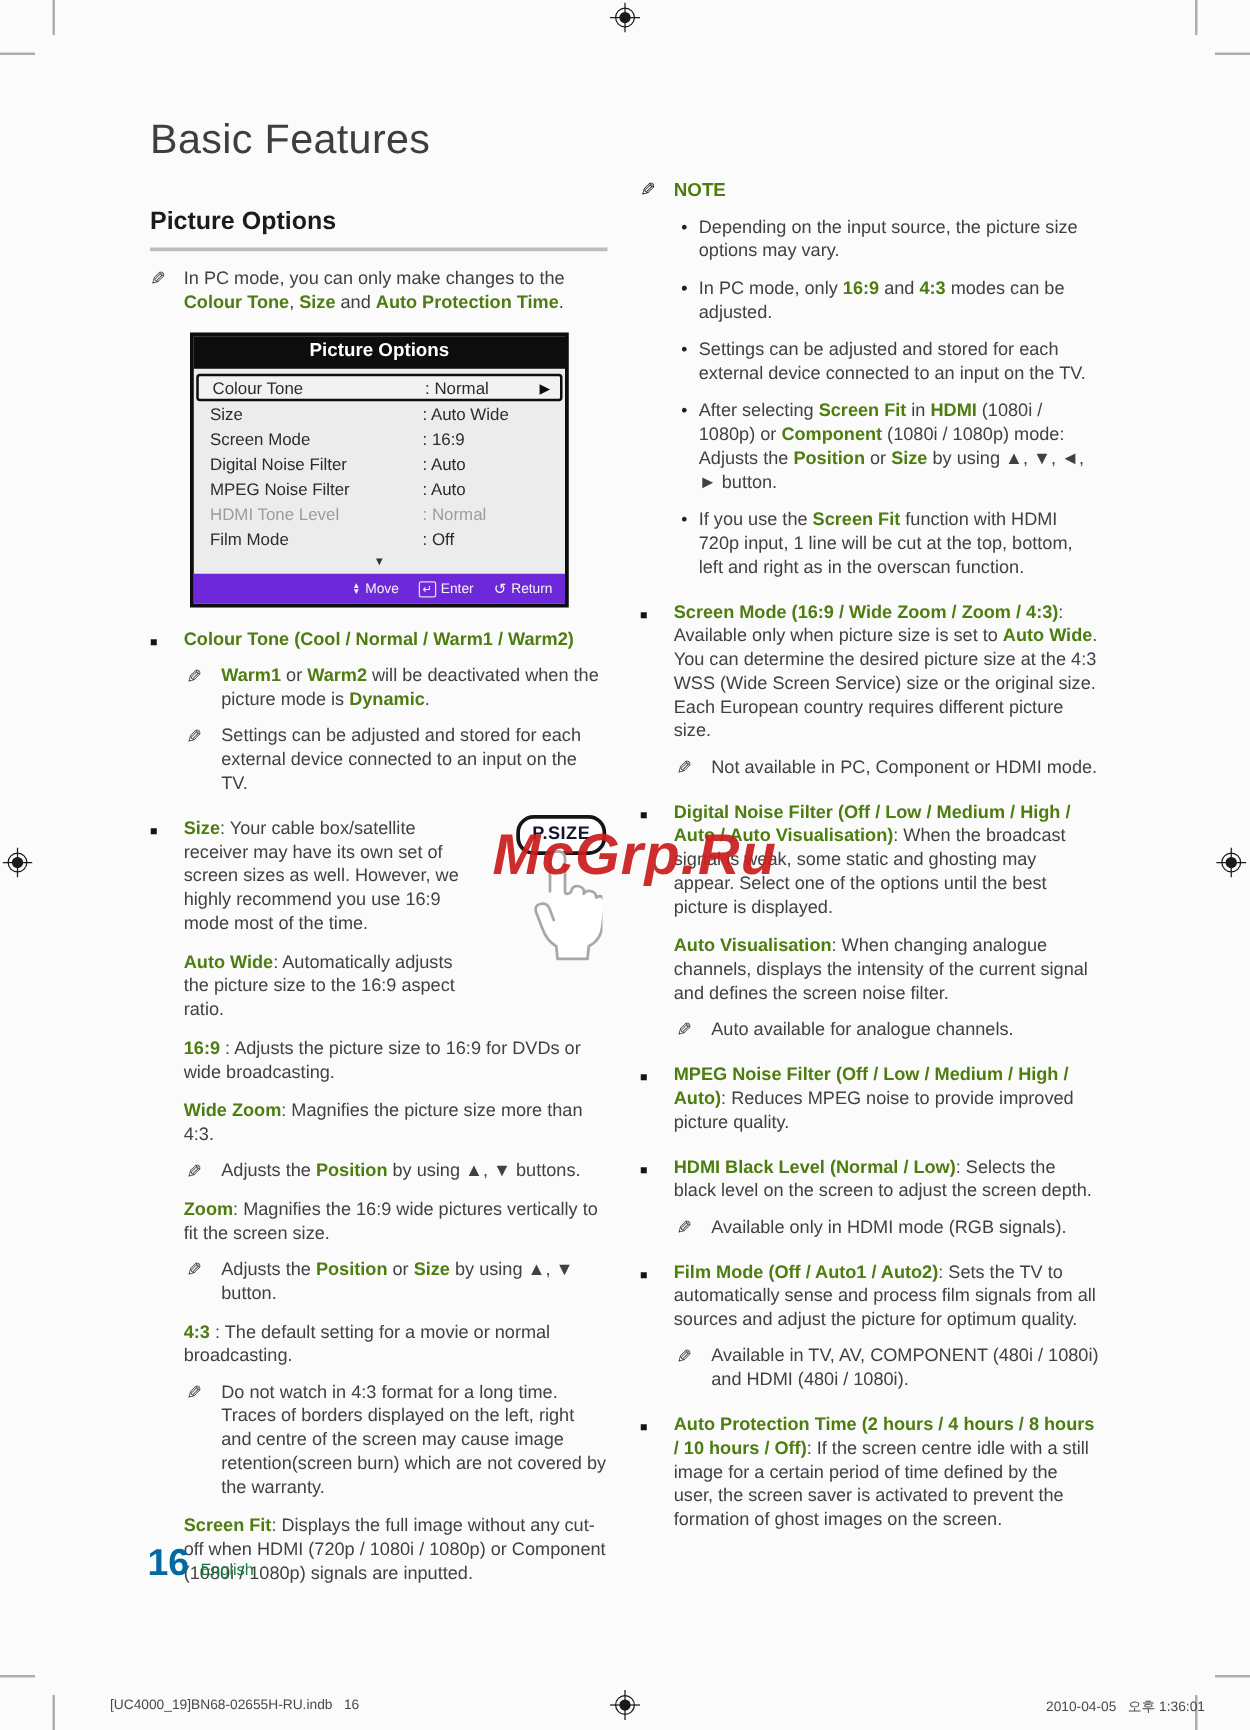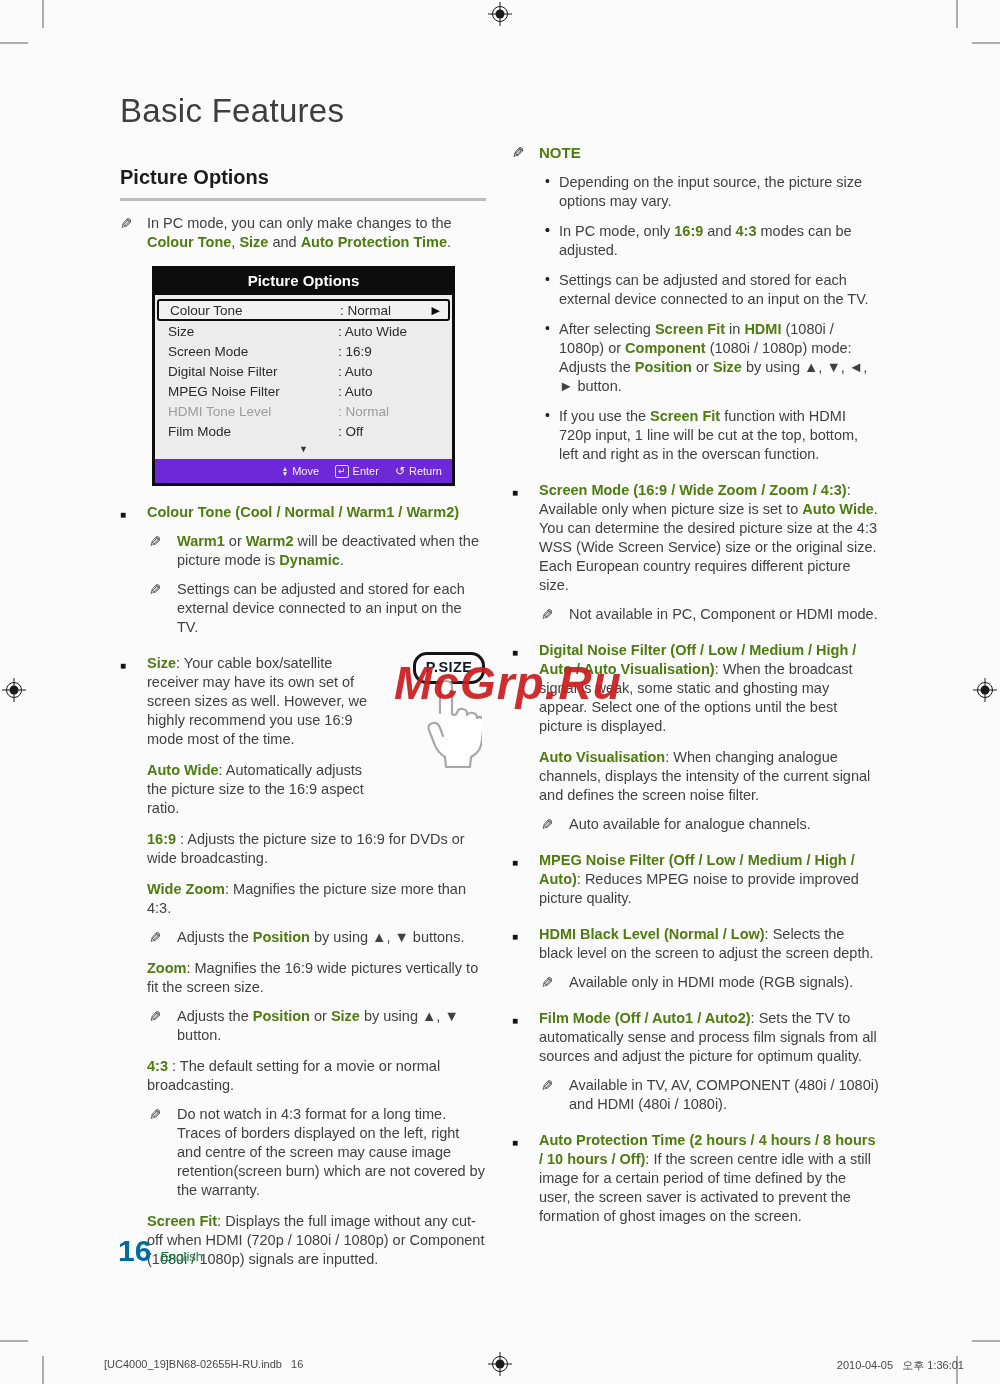--- a/index.html
+++ b/index.html
@@ -51,21 +51,21 @@
              font-weight:700;font-size:14.5px;color:#0f172a;background:#fff;letter-spacing:.4px}
   .psize-fig svg{display:block;margin:-7px auto 0}
   
   .watermark{position:absolute;left:394px;top:656px;font-size:46px;font-weight:700;font-style:italic;
              color:#cb1e1e;letter-spacing:1px;z-index:5;opacity:.93;pointer-events:none}
   
   .pageno{position:absolute;left:118px;top:1234px;display:flex;align-items:baseline;gap:9px}
   .pageno .num{font-size:30px;font-weight:700;color:#0369a1}
   .pageno .lang{font-size:13px;color:#15803d}
   .printfoot{position:absolute;left:0;top:1358px;width:1000px;font-size:11px;color:#484848}
-  .printfoot .pf-left{position:absolute;left:104px;white-space:pre}
+  .printfoot .pf-left{position:absolute;left:88px;white-space:pre}
   .printfoot .pf-right{position:absolute;right:36px;white-space:pre}
   
   .crop{position:absolute;background:#aeaeae}
   .reg{position:absolute}
 </style>
 </head>
 <body>
 
 <div class="page">
 

